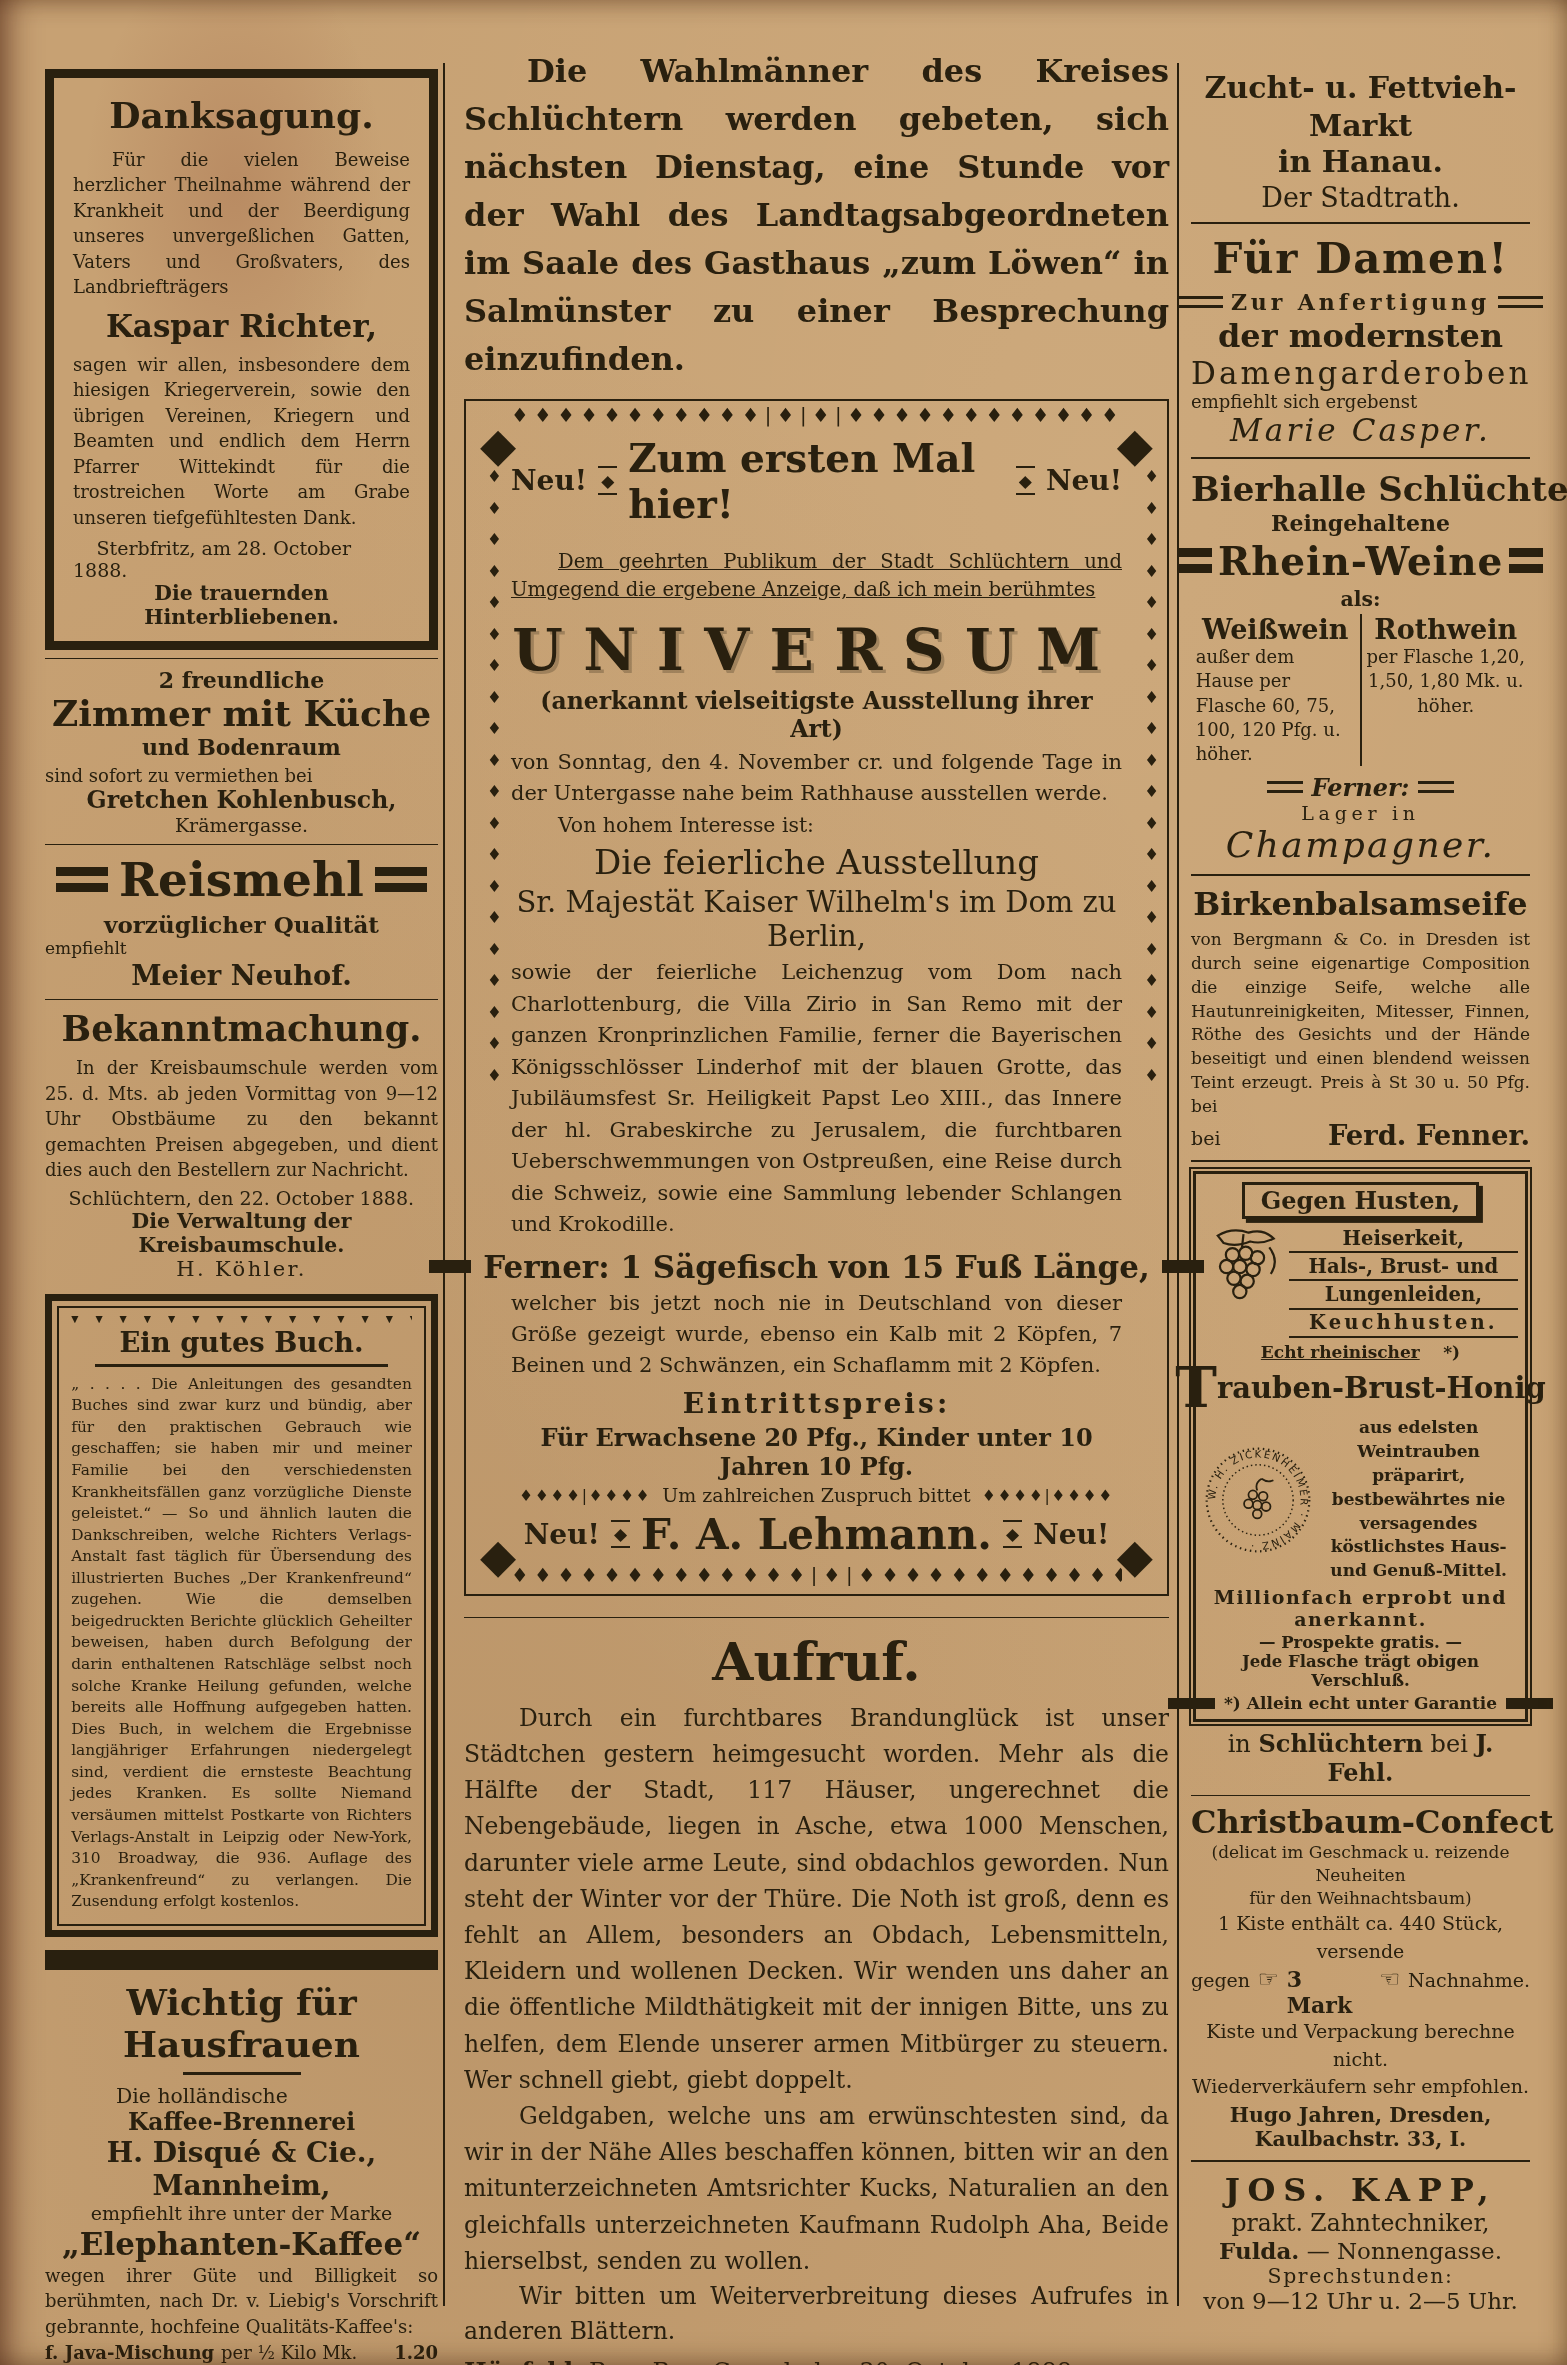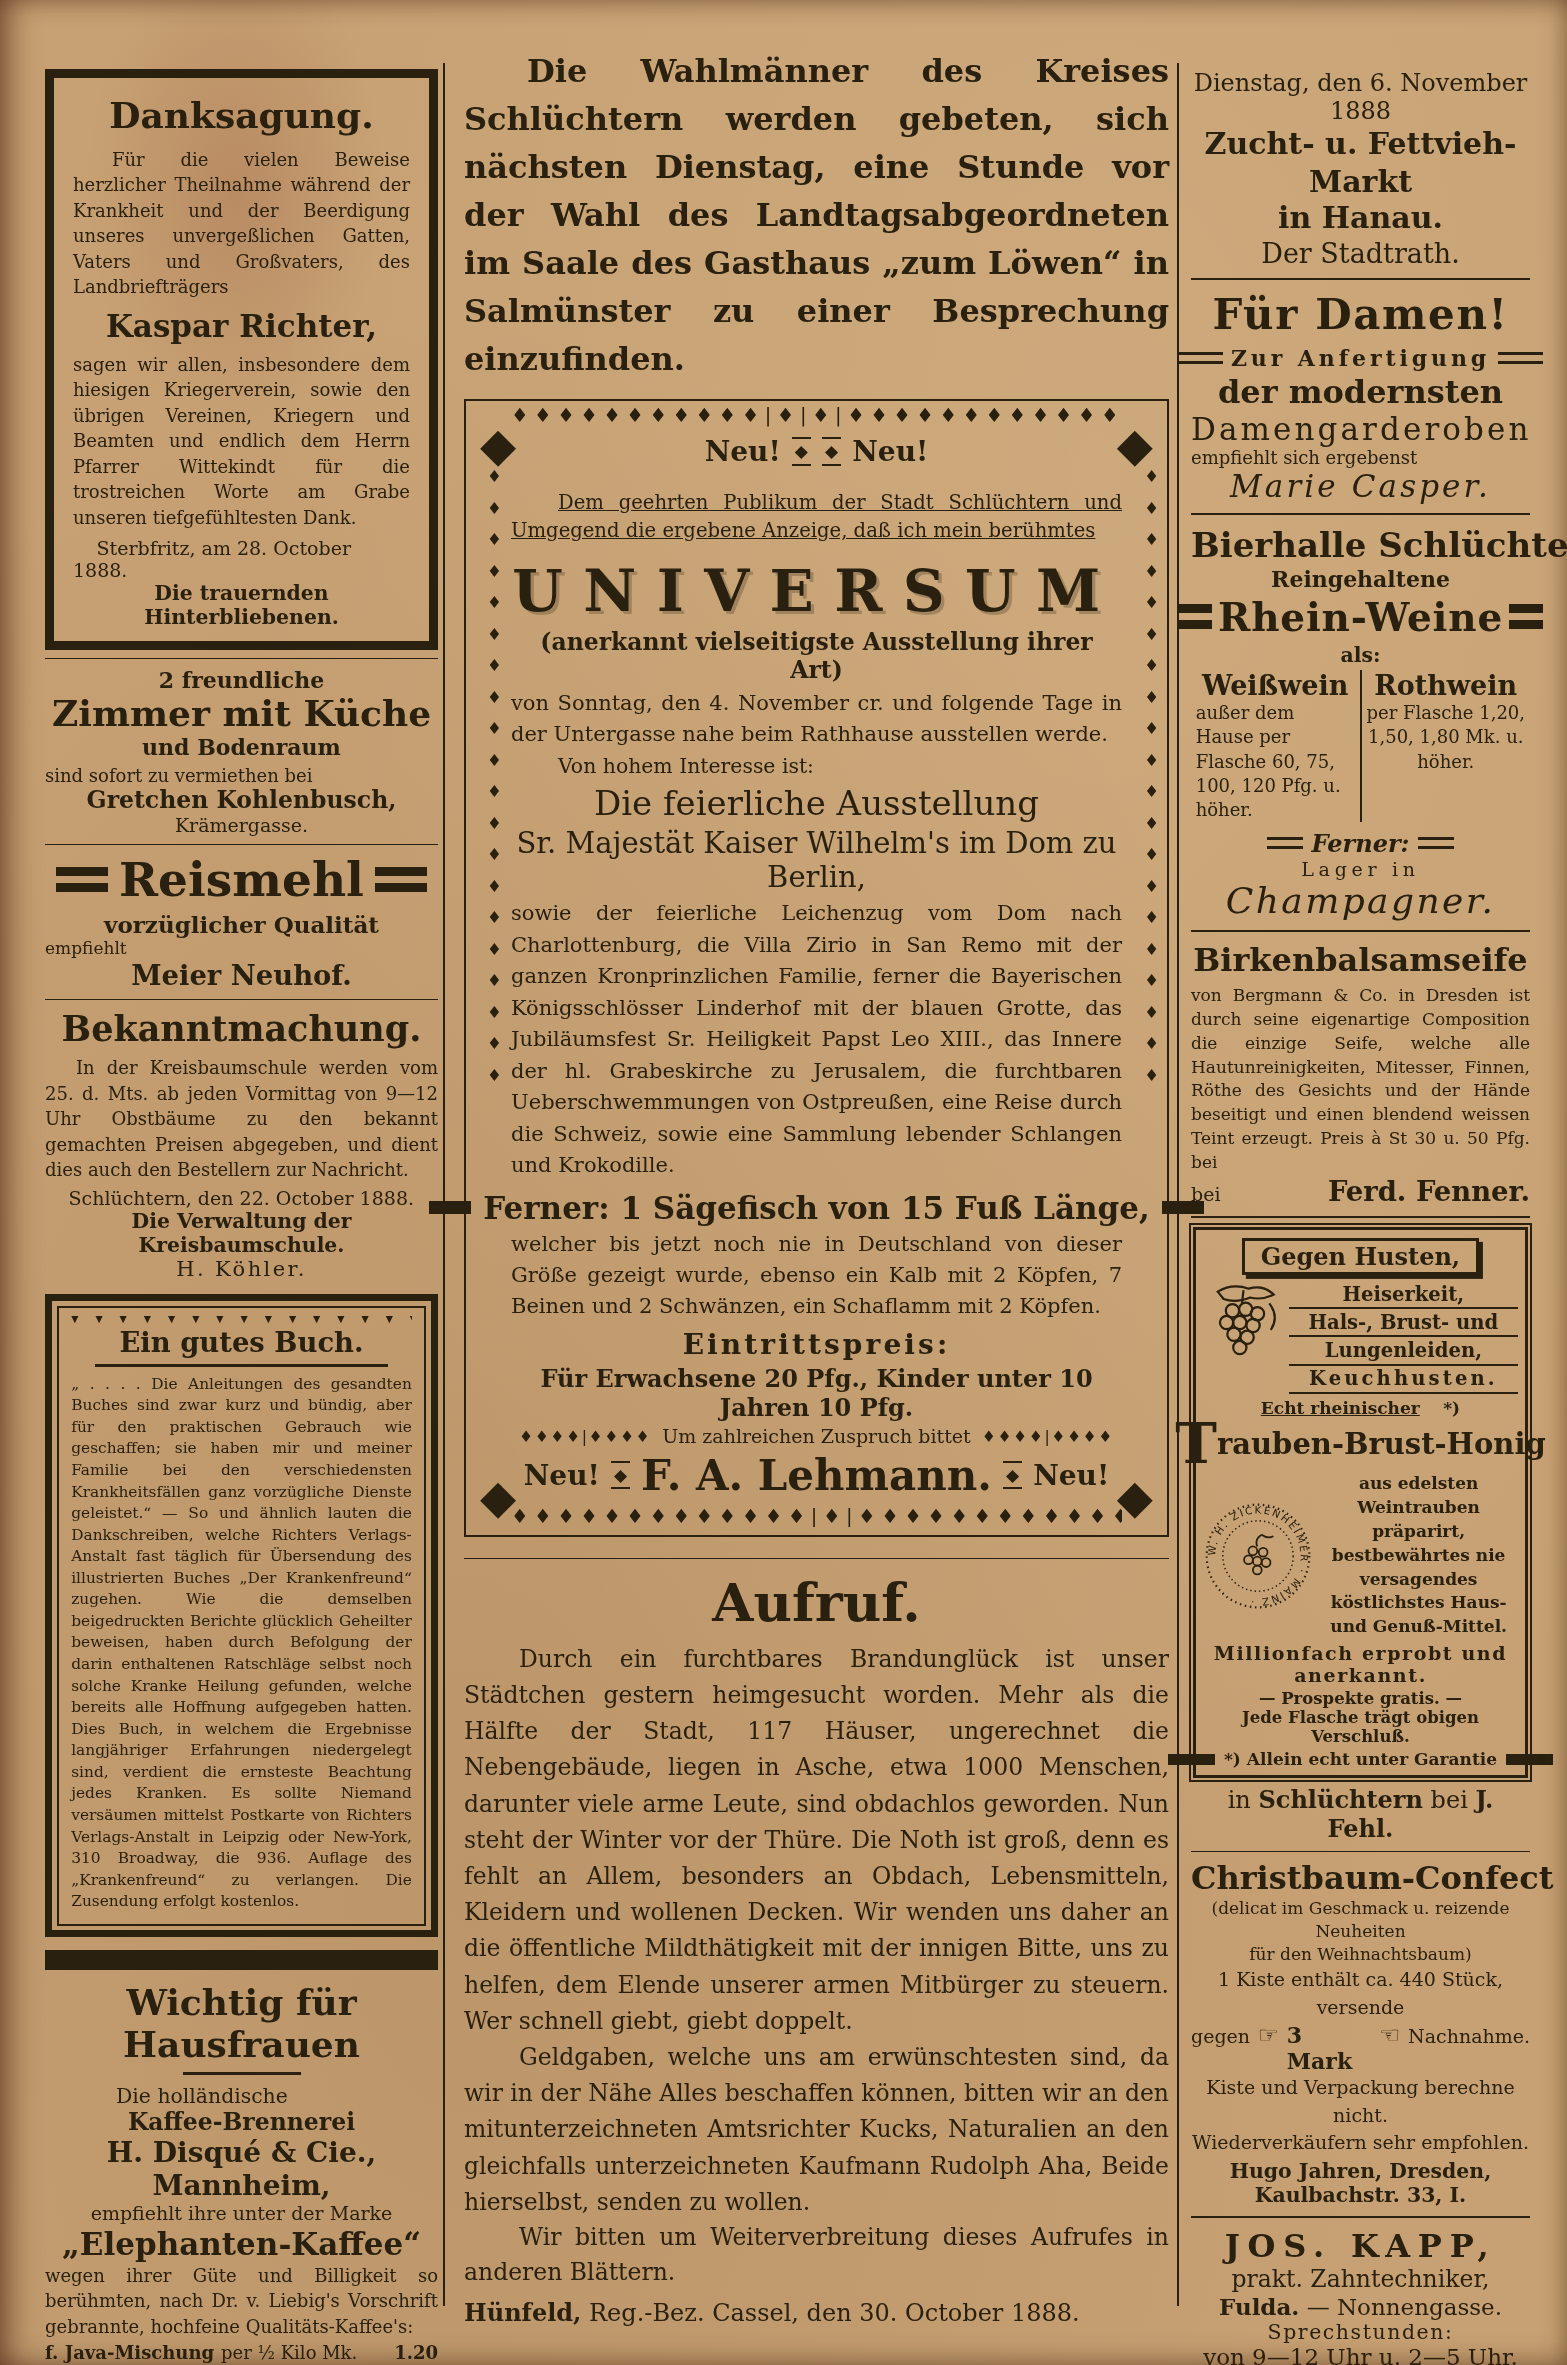--- a/index.html
+++ b/index.html
@@ -270,20 +270,21 @@
       <div class="dcol dcol-l sans">♦♦♦♦♦♦♦♦♦♦♦♦♦♦♦♦♦♦♦♦</div>
       <div class="dcol dcol-r sans">♦♦♦♦♦♦♦♦♦♦♦♦♦♦♦♦♦♦♦♦</div>
       <span class="dcorner tl sans">◆</span>
       <span class="dcorner tr sans">◆</span>
       <span class="dcorner bl sans">◆</span>
       <span class="dcorner br sans">◆</span>
 
       <div class="rowflex" style="margin-top:7.8px;">
         <span class="neu">Neu!</span>
         <span class="neudia sans">◆</span>
+        <span class="headline">Zum ersten Mal hier!</span>
         <span class="neudia sans">◆</span>
         <span class="neu">Neu!</span>
       </div>
 
       <p class="intro">Dem geehrten Publikum der Stadt Schlüchtern und Umgegend die ergebene Anzeige, daß ich mein berühmtes</p>
       <h2 class="ttl">UNIVERSUM</h2>
       <p class="sub">(anerkannt vielseitigste Ausstellung ihrer Art)</p>
       <p class="dates">von Sonntag, den 4. November cr. und folgende Tage in der Untergasse nahe beim Rathhause ausstellen werde.</p>
       <p class="intr">Von hohem Interesse ist:</p>
       <p class="sht">Die feierliche Ausstellung</p>
@@ -322,21 +323,20 @@
       <p class="p3">Wir bitten um Weiterverbreitung dieses Aufrufes in anderen Blättern.</p>
       <p class="dt"><span class="b1">Hünfeld,</span><span> Reg.-Bez. Cassel, den 30. October 1888.</span></p>
 
     </section>
 
   </div>
 
   <div class="col col-right">
 
     <section class="mkt">
-      <p class="dt">Dienstag, den 6. November 1888</p>
       <p class="t1">Zucht- u. Fettvieh-Markt</p>
       <p class="t2">in Hanau.</p>
       <p class="sig">Der Stadtrath.</p>
     </section>
 
     <hr class="rule">
 
     <section class="dam">
       <p class="ttl">Für Damen!</p>
       <div class="subrow">

